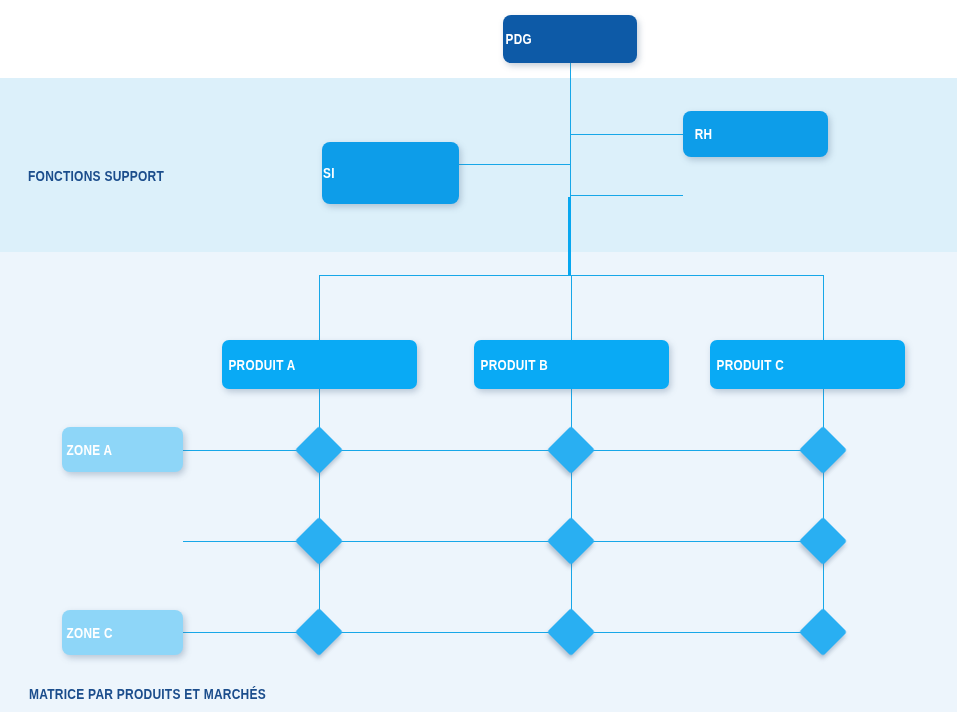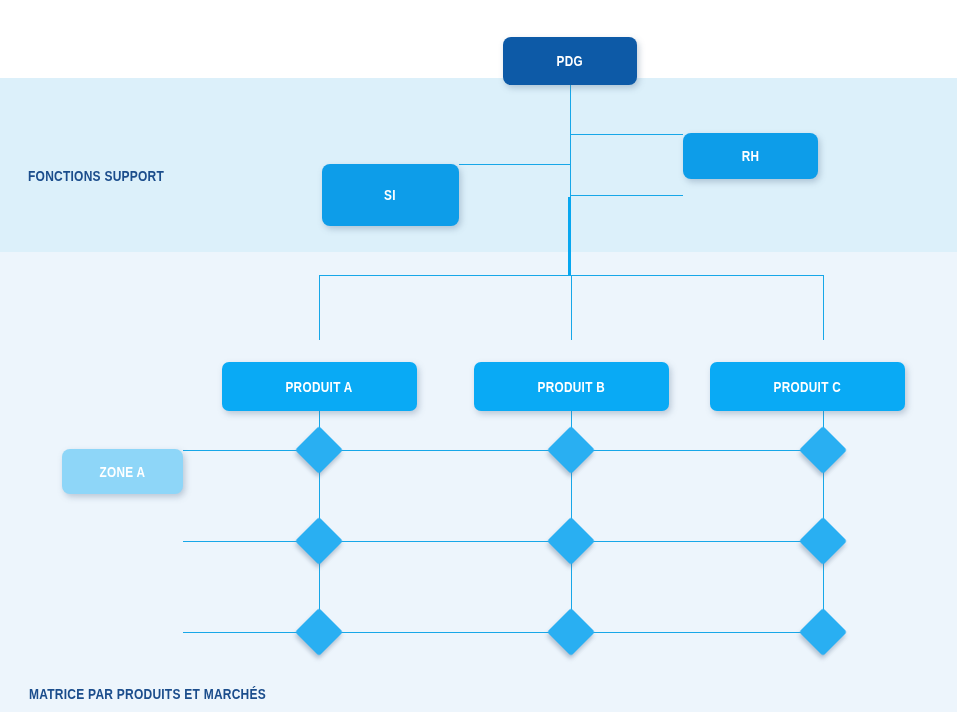--- a/index.html
+++ b/index.html
@@ -11,29 +11,29 @@
   .band{position:absolute;left:0;width:957px;z-index:0;}
   .band-support{top:78px;height:174px;background:var(--band_support,#dcf0fa);}
   .band-matrix{top:252px;height:460px;background:var(--band_matrix,#edf5fc);}
 
   .conn{position:absolute;background:var(--connector,#17a7e8);z-index:1;}
   .conn.h{height:1px;}
   .conn.v{width:1px;}
   .conn.thick{width:3px;background:var(--connector_thick,#06a7f0);}
 
   .node{
-    position:absolute;z-index:2;display:flex;align-items:center;justify-content:center;
+    position:absolute;z-index:2;display:flex;align-items:center;justify-content:flex-start;
     color:#ffffff;font-weight:bold;font-size:14px;letter-spacing:.4px;
-    border-radius:8px;box-shadow:2px 3px 6px rgba(90,115,145,.35);margin-top:22px;
+    border-radius:8px;box-shadow:2px 3px 6px rgba(90,115,145,.35);
   }
   .node .lbl{transform:scaleX(.84);transform-origin:center;white-space:nowrap;}
   .node-root{left:503px;top:15px;width:134px;height:48px;background:var(--root_fill,#0d5aa7);}
   .node-support{background:var(--support_fill,#0d9de9);}
   .node-si{left:322px;top:142px;width:137px;height:62px;}
-  .node-rh{left:683px;top:111px;width:135px;height:46px;}
+  .node-rh{left:683px;top:111px;width:135px;height:46px;padding-left:10px;}
   .node-fin{left:683px;top:172px;width:135px;height:46px;}
   .node-product{top:340px;width:195px;height:49px;background:var(--product_fill,#09aaf5);border-radius:7px;}
   .node-prod-a{left:222px;} .node-prod-b{left:474px;} .node-prod-c{left:710px;}
   .node-zone{left:62px;width:121px;height:45px;background:var(--zone_fill,#8ed6f8);}
   .node-zone-a{top:427px;} .node-zone-b{top:518px;} .node-zone-c{top:610px;}
 
   .diamond{
     position:absolute;z-index:2;width:34px;height:34px;border-radius:3px;
     background:var(--diamond_fill,#29aff2);transform:rotate(45deg);
     filter:drop-shadow(2px 3px 2px rgba(90,115,145,.4));
@@ -88,20 +88,23 @@
   <div class="node node-product node-prod-b">
     <span class="lbl">PRODUIT B</span>
   </div>
   <div class="node node-product node-prod-c">
     <span class="lbl">PRODUIT C</span>
   </div>
 
   <div class="node node-zone node-zone-a">
     <span class="lbl">ZONE A</span>
   </div>
+  <div class="node node-zone node-zone-c">
+    <span class="lbl">ZONE C</span>
+  </div>
 
   <div class="diamond" style="left:302px;top:433px;"></div>
   <div class="diamond" style="left:554px;top:433px;"></div>
   <div class="diamond" style="left:806px;top:433px;"></div>
   <div class="diamond" style="left:302px;top:524px;"></div>
   <div class="diamond" style="left:554px;top:524px;"></div>
   <div class="diamond" style="left:806px;top:524px;"></div>
   <div class="diamond" style="left:302px;top:615px;"></div>
   <div class="diamond" style="left:554px;top:615px;"></div>
   <div class="diamond" style="left:806px;top:615px;"></div>

